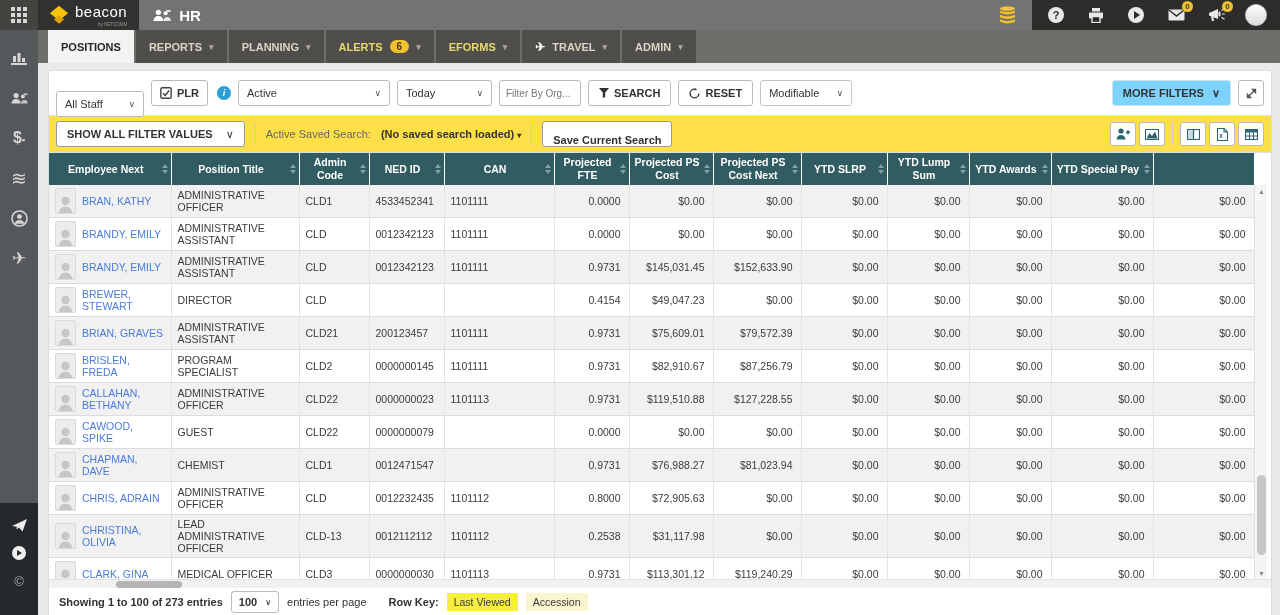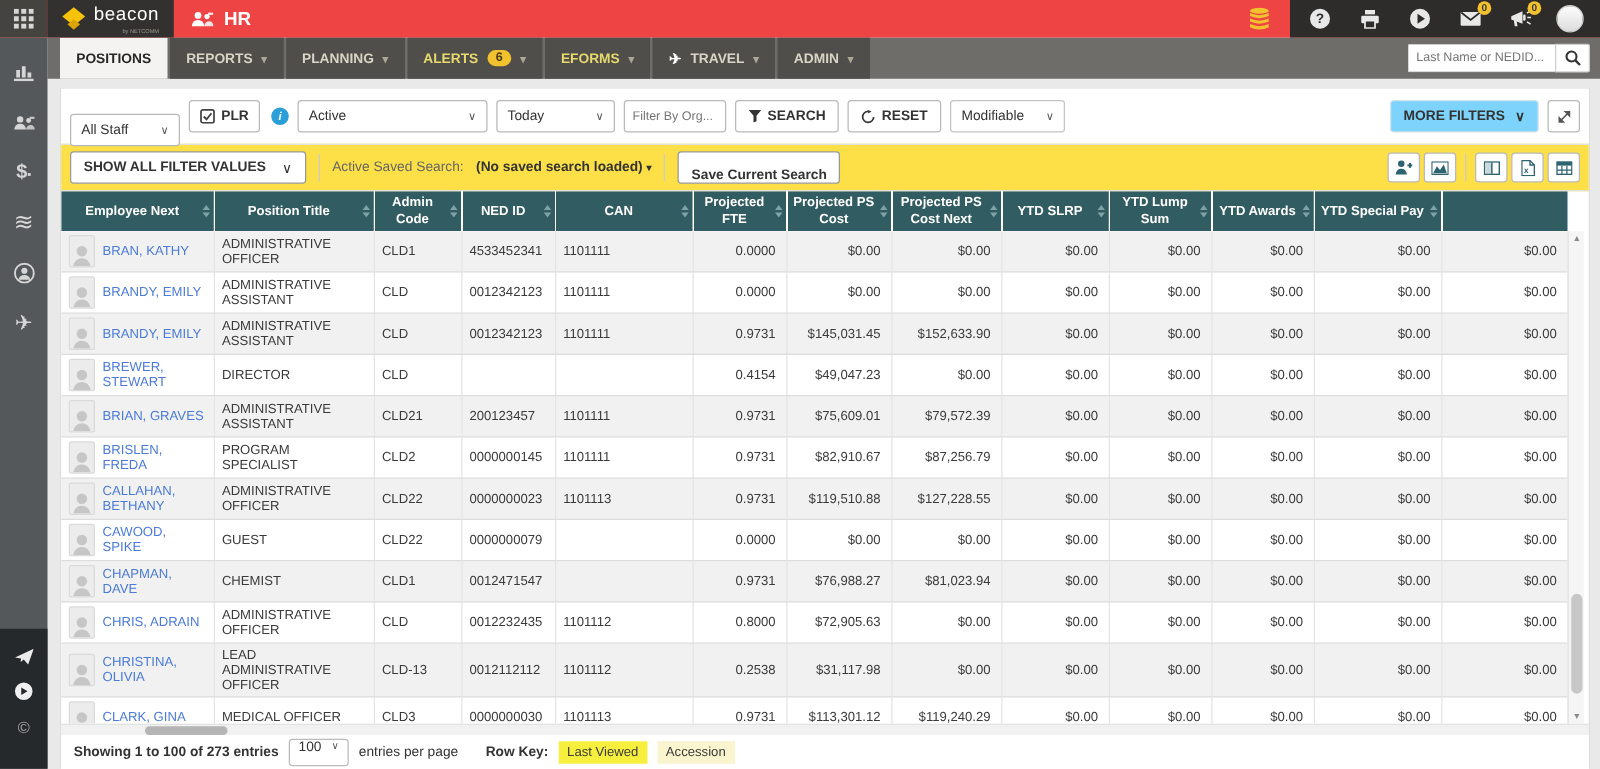--- a/index.html
+++ b/index.html
@@ -1,19 +1,19 @@
 <!DOCTYPE html>
 <html><head>
 <meta charset="utf-8">
 <style>
   * { margin:0; padding:0; box-sizing:border-box; }
   html,body { width:1280px; height:615px; overflow:hidden; font-family:"Liberation Sans", sans-serif; background:#e9e9e9; }
 
   
-  .topbar { position:absolute; top:0; left:0; width:1280px; height:30px; background:#ef4444; display:flex; align-items:stretch; z-index:30; }
+  .topbar { position:absolute; top:0; left:0; width:1280px; height:30px; background:#737373; display:flex; align-items:stretch; z-index:30; }
   .grid-btn { width:38px; display:flex; align-items:center; justify-content:center; background:#45433f; cursor:pointer; }
   .logo-block { display:flex; align-items:center; gap:5px; background:#333130; padding:0 12px 0 10px; }
   .logo-text { color:#fff; font-size:15px; letter-spacing:.5px; line-height:1; }
   .logo-sub { display:block; color:#9a9790; font-size:4.5px; text-align:right; margin-top:1px; }
   .module-block { display:flex; align-items:center; gap:8px; padding:0 14px; color:#fff; font-size:15px; font-weight:bold; }
   .topbar-right { margin-left:auto; display:flex; align-items:stretch; }
   .db-wrap { display:flex; align-items:center; padding:0 16px; }
   .icon-strip { background:#2d2c2a; display:flex; align-items:center; padding:0 4px; }
   .tb-icon { width:40px; height:30px; display:flex; align-items:center; justify-content:center; position:relative; cursor:pointer; color:#e8e8e8; }
   .circle-ic { width:16px; height:16px; border-radius:50%; background:#e8e8e8; color:#2d2c2a; font-size:11px; font-weight:bold; display:flex; align-items:center; justify-content:center; }
@@ -94,21 +94,21 @@
   .v-scroll .arrow { position:absolute; left:0; width:13px; height:12px; color:#8a8a8a; font-size:7px; display:flex; align-items:center; justify-content:center; cursor:pointer; }
   .v-scroll .a-up { top:0; }
   .v-scroll .a-dn { bottom:0; }
   .v-thumb { position:absolute; left:2px; width:9px; top:290px; height:80px; background:#c7c7c7; border-radius:5px; cursor:pointer; }
   .h-scroll { position:relative; height:9px; background:#f1f1f1; border-top:1px solid #e3e3e3; }
   .h-thumb { position:absolute; left:67px; top:1px; width:66px; height:7px; background:#b5b5b5; border-radius:4px; cursor:pointer; }
 
   
   .t-footer { height:28px; display:flex; align-items:center; padding:0 10px; gap:8px; background:#fff; font-size:11px; color:#333; }
   .bold { font-weight:bold; }
-  .pp-select { height:22px; border:1px solid #bbb; border-radius:3px; display:flex; align-items:flex-start; gap:8px; padding:0 7px; cursor:pointer; }
+  .pp-select { height:22px; border:1px solid #bbb; border-radius:3px; display:flex; align-items:center; gap:8px; padding:0 7px; cursor:pointer;font-weight:bold; }
   .pp-select .caret { font-size:8px; color:#555; }
   .chip { padding:3px 7px; font-size:10.5px; color:#3a3a3a; cursor:default; }
   .chip-hot { background:#f7ef3e; }
   .chip-pale { background:#faf4cf; }
   .pager { margin-left:auto; display:flex; align-items:center; gap:2px; }
   .pg { min-width:26px; height:22px; display:flex; align-items:center; justify-content:center; font-size:11px; border-radius:2px; cursor:pointer; padding:0 8px; }
   .pg-prev { color:#8a8a8a; }
   .pg-num { color:#4a7bd8; }
   .pg-num.active { background:#f9a825; color:#fff; font-weight:bold; }
   .pg-next { color:#4a7bd8; font-weight:bold; }
@@ -235,29 +235,20 @@
     </div>
   <div class="tab">
       <span class="plane-ic">✈</span>
       <span class="lbl">TRAVEL</span>
       <span class="caret">▾</span>
     </div>
   <div class="tab">
       <span class="lbl">ADMIN</span>
       <span class="caret">▾</span>
     </div>
-  <div class="quick-search">
-    <input class="qs-input" placeholder="Last Name or NEDID..." style="">
-    <div class="qs-btn">
-      <svg width="13" height="13" viewBox="0 0 13 13">
-          <circle cx="5.2" cy="5.2" r="4" fill="none" stroke="#333" stroke-width="1.7"></circle>
-          <line x1="8.3" y1="8.3" x2="12" y2="12" stroke="#333" stroke-width="1.9"></line>
-        </svg>
-    </div>
-  </div>
 </div>
 
 <div class="sidebar">
   <div class="sb-icons">
     <div class="sb-item">
       <svg width="16" height="14" viewBox="0 0 16 14">
           <g fill="#d6d6d6">
             <rect x="0" y="12" width="16" height="2"></rect>
             <rect x="2" y="5" width="3" height="6"></rect>
             <rect x="6.5" y="2" width="3" height="9"></rect>

